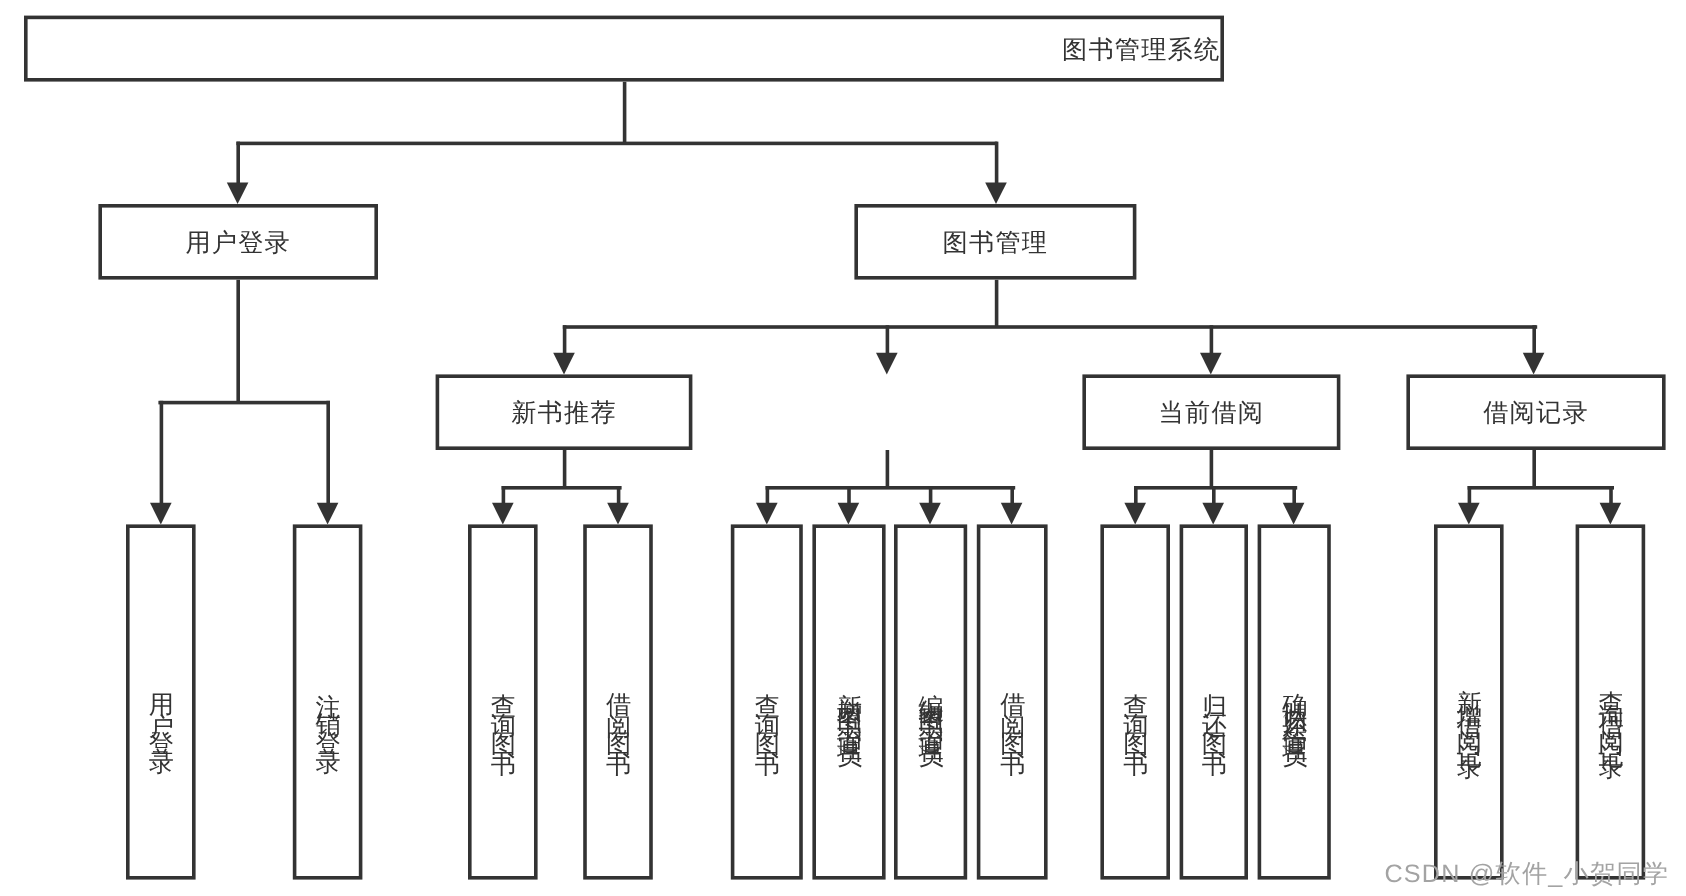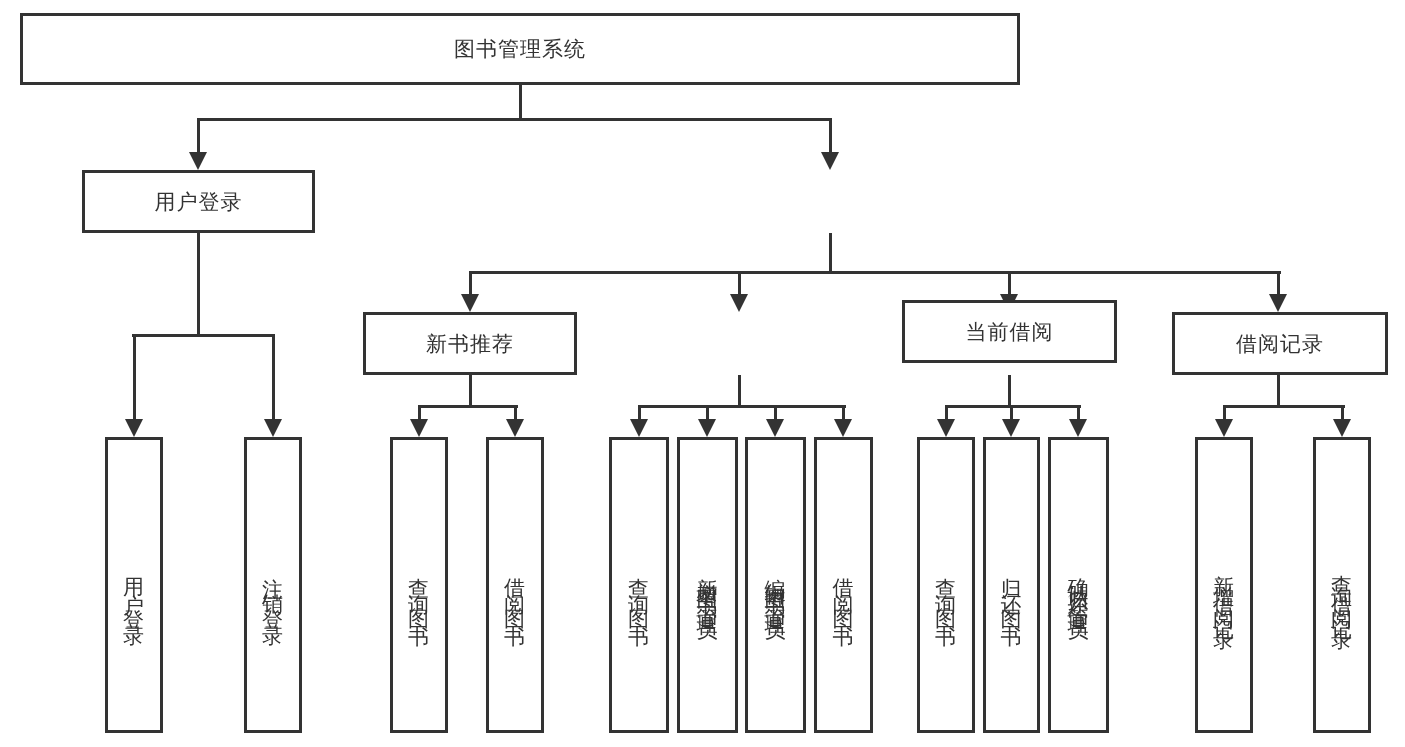--- a/index.html
+++ b/index.html
@@ -30,33 +30,36 @@
   .watermark {
     position:absolute; right:14px; bottom:5px; font-size:21px;
     color:#a3a3a3; z-index:5; letter-spacing:1px;
   }
 </style>
 </head>
 <body>
 
 <div class="stage">
 
-  <div class="node" style="left:20px; top:13px; width:1000px; height:72px;">
+  <div class="node" style="left:20px; top:13px; width:1000px; height:55px;justify-content:flex-end;">
     <span>图书管理系统</span>
   </div>
 
   <div class="vl" style="left:519px; top:68px; height:52px;"></div>
   <div class="hl" style="left:197px; top:118px; width:634px;"></div>
   <div class="vl" style="left:197px; top:118px; height:40px;"></div>
   <div class="ar" style="left:189px; top:152px;"></div>
   <div class="vl" style="left:829px; top:118px; height:40px;"></div>
   <div class="ar" style="left:821px; top:152px;"></div>
 
   <div class="node" style="left:82px; top:170px; width:233px; height:63px;">
     <span>用户登录</span>
+  </div>
+  <div class="node" style="left:712px; top:170px; width:235px; height:63px;">
+    <span>图书管理</span>
   </div>
 
   <div class="vl" style="left:197px; top:233px; height:103px;"></div>
   <div class="hl" style="left:132px; top:334px; width:143px;"></div>
   <div class="vl" style="left:133px; top:334px; height:90px;"></div>
   <div class="ar" style="left:125px; top:419px;"></div>
   <div class="vl" style="left:272px; top:334px; height:90px;"></div>
   <div class="ar" style="left:264px; top:419px;"></div>
 
   <div class="vl" style="left:829px; top:233px; height:40px;"></div>
@@ -66,21 +69,21 @@
   <div class="vl" style="left:738px; top:271px; height:28px;"></div>
   <div class="ar" style="left:730px; top:294px;"></div>
   <div class="vl" style="left:1008px; top:271px; height:28px;"></div>
   <div class="ar" style="left:1000px; top:294px;"></div>
   <div class="vl" style="left:1277px; top:271px; height:28px;"></div>
   <div class="ar" style="left:1269px; top:294px;"></div>
 
   <div class="node" style="left:363px; top:312px; width:214px; height:63px;">
     <span>新书推荐</span>
   </div>
-  <div class="node" style="left:902px; top:300px; width:215px; height:63px;">
+  <div class="node" style="left:902px; top:312px; width:215px; height:63px;">
     <span>当前借阅</span>
   </div>
   <div class="node" style="left:1172px; top:312px; width:216px; height:63px;">
     <span>借阅记录</span>
   </div>
 
   <div class="vl" style="left:469px; top:375px; height:32px;"></div>
   <div class="hl" style="left:418px; top:405px; width:100px;"></div>
   <div class="vl" style="left:418px; top:405px; height:18px;"></div>
   <div class="ar" style="left:410px; top:419px;"></div>
@@ -151,14 +154,15 @@
     <span class="vtext ls6">确认归还（管理员）</span>
   </div>
 
   <div class="leaf" style="left:1195px; width:58px;">
     <span class="vtext ls11">新增借阅记录</span>
   </div>
   <div class="leaf" style="left:1313px; width:58px;">
     <span class="vtext ls11">查询借阅记录</span>
   </div>
 
+  <div class="watermark">CSDN @软件_小贺同学</div>
 
 </div>
 
 </body></html>

